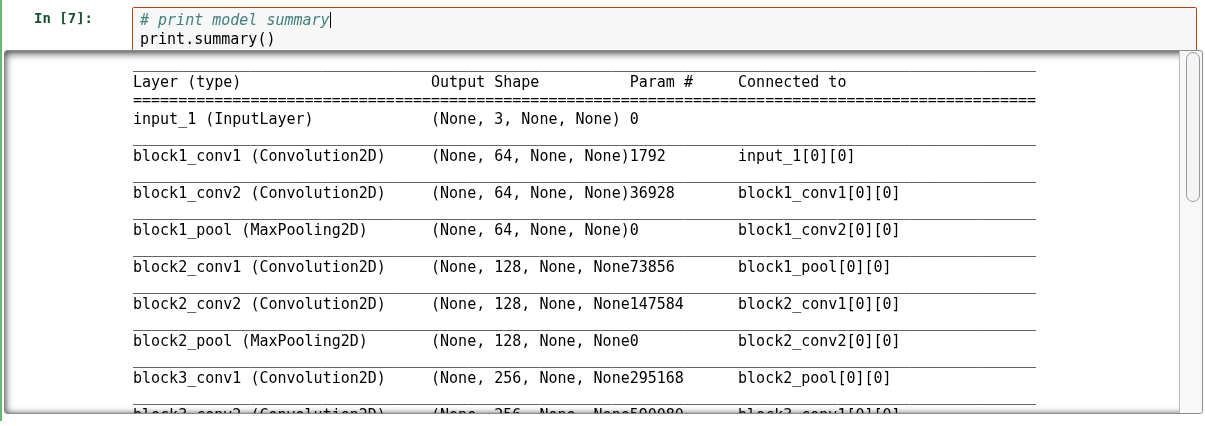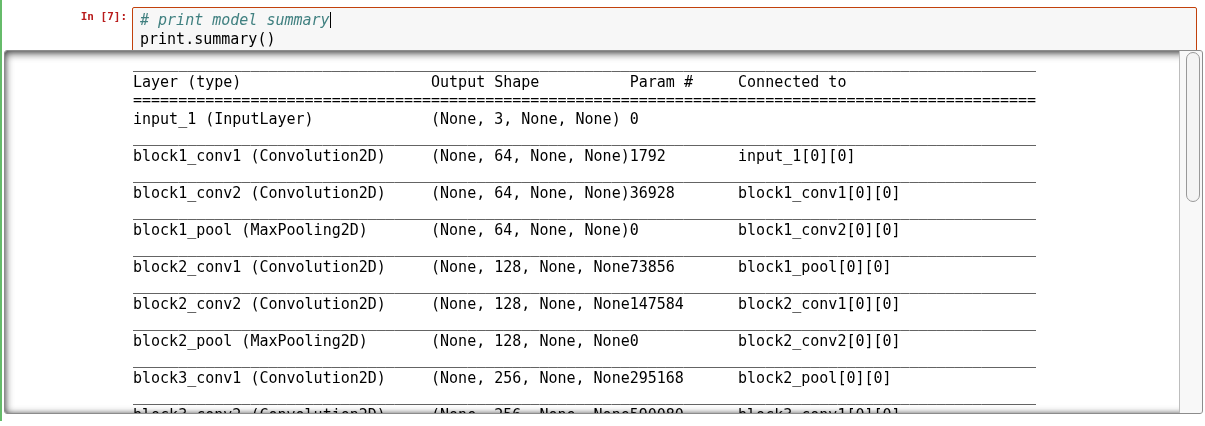--- a/index.html
+++ b/index.html
@@ -1,22 +1,22 @@
 <!DOCTYPE html>
 <html><head>
 <meta charset="utf-8">
 <style>
   html,body{margin:0;padding:0;background:#fff;}
   .canvas{position:relative;width:1205px;height:426px;background:#fff;overflow:hidden;
           font-family:"DejaVu Sans Mono","Liberation Mono",monospace;}
   
   .cell-edge{position:absolute;left:0;top:0;width:2px;height:421px;background:#66bb6a;}
   
-  .prompt{position:absolute;left:0;top:10px;width:127px;text-align:right;
-          font-size:11px;font-weight:bold;color:#b91c1c;white-space:pre;}
+  .prompt{position:absolute;left:0;top:10px;width:127px;text-align:center;
+          font-size:14px;font-weight:bold;color:#14532d;white-space:pre;}
   
   .code-box{position:absolute;left:132px;top:7px;width:1049px;
             background:#f7f7f7;border:1px solid #c2410c;border-radius:2px;
             padding:3px 7px;font-size:15px;line-height:19px;color:#000;}
   .code-line{white-space:pre;}
   .tok-comment{color:#408080;font-style:italic;}
   .caret{display:inline-block;width:1px;height:16px;background:#000;vertical-align:-3px;}
   
   .output-scroll{position:absolute;left:4px;top:50px;width:1197px;height:362px;
                  background:#fff;border:1px solid #8c8c8c;border-radius:3px;overflow:hidden;

